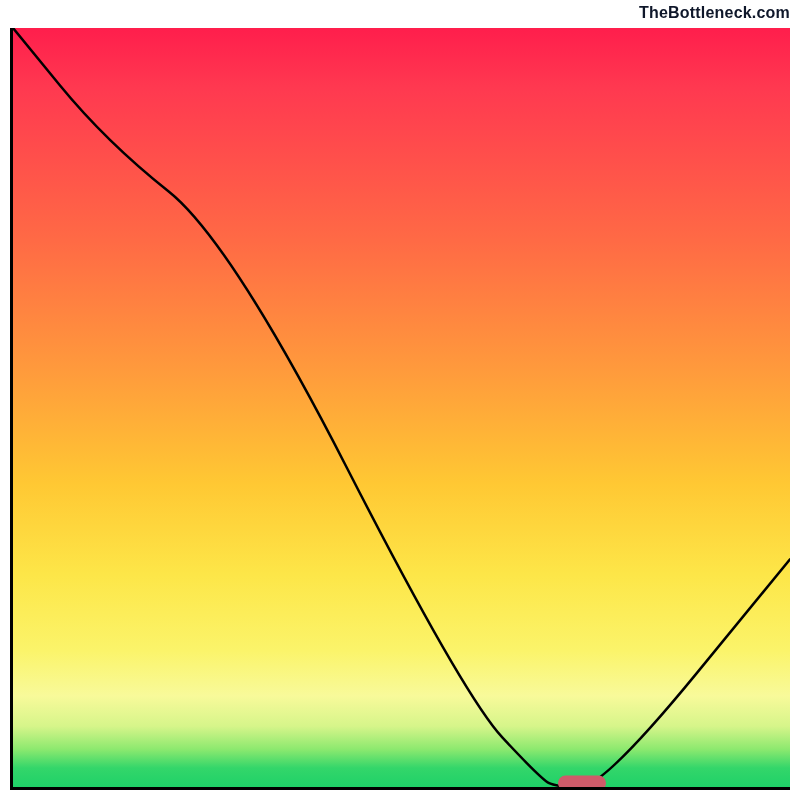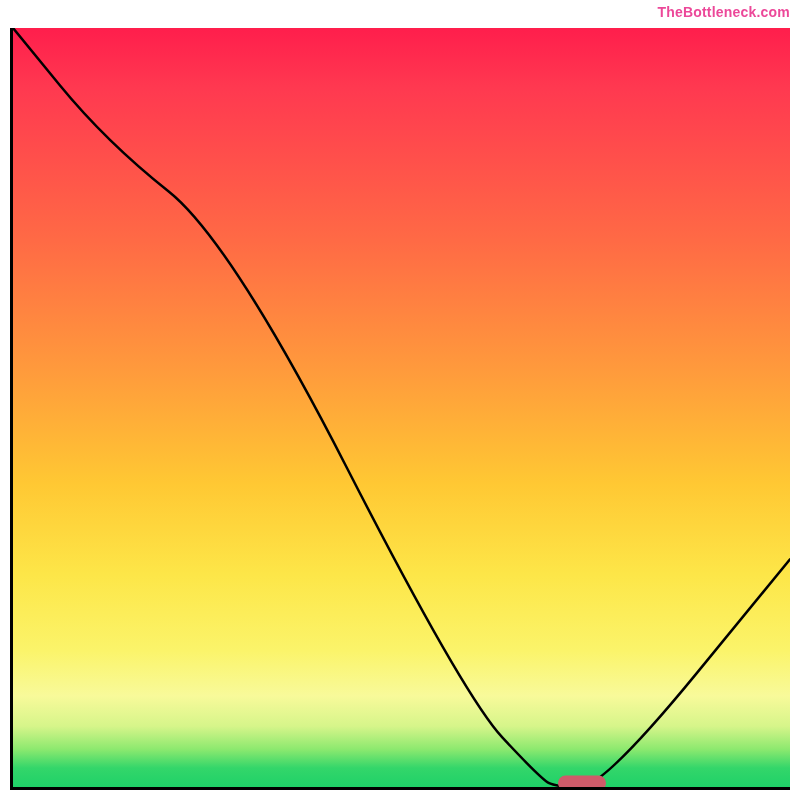--- a/index.html
+++ b/index.html
@@ -13,23 +13,23 @@
   }
   .canvas {
     position: relative;
     width: 800px;
     height: 800px;
   }
   .watermark {
     position: absolute;
     top: 4px;
     right: 10px;
-    font-size: 14px;
+    font-size: 16px;
     font-weight: 600;
-    color: #ec4899;
+    color: #0f172a;
     letter-spacing: 0.2px;
     z-index: 50;
   }
   .plot-frame {
     position: absolute;
     left: 10px;
     top: 28px;
     width: 780px;
     height: 762px;
     border-left: 3px solid #000;

